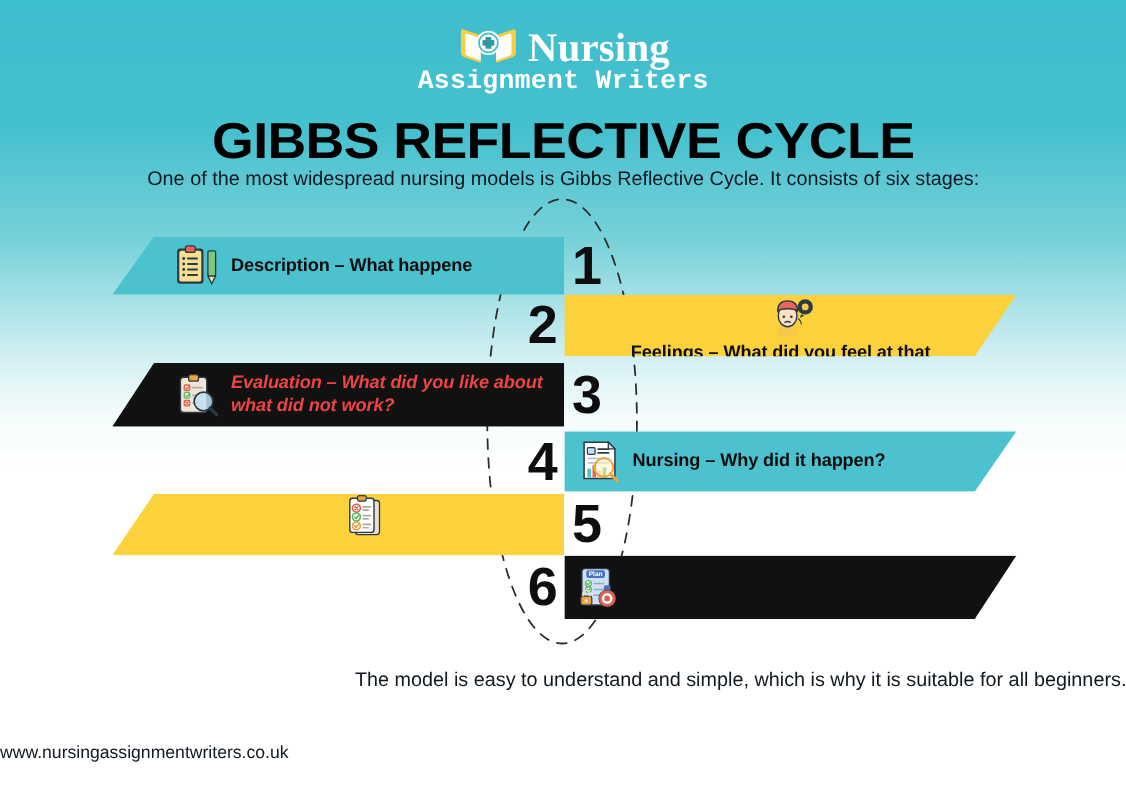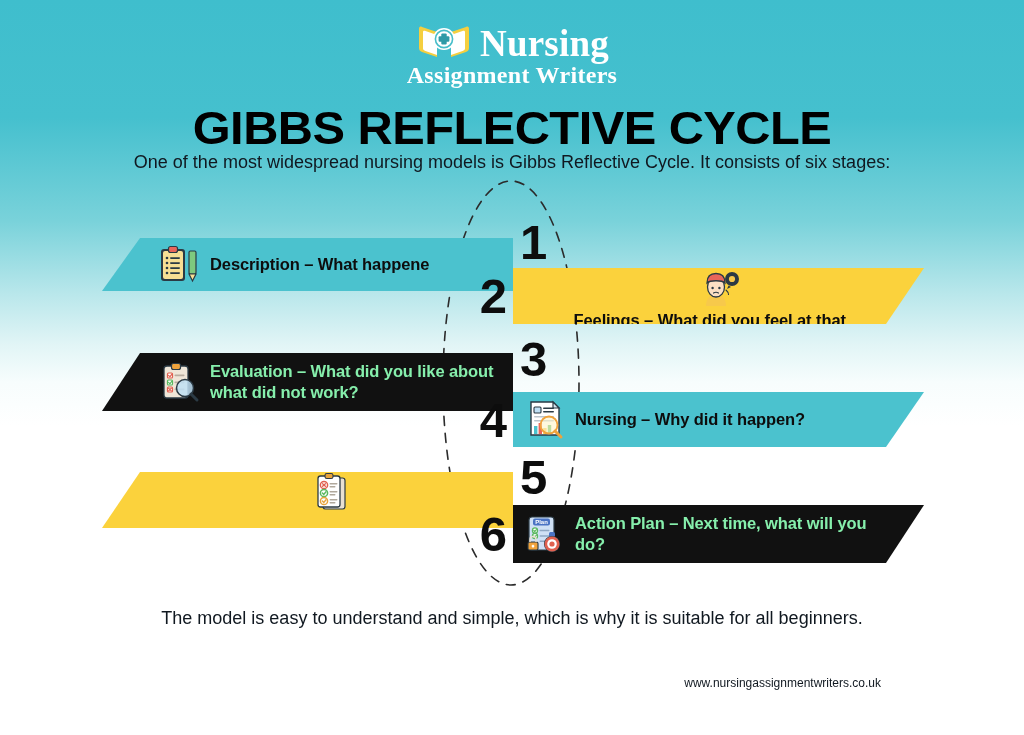--- a/index.html
+++ b/index.html
@@ -39,21 +39,21 @@
   }
   .logo-book { width:58px; height:40px; display:block; }
   .logo-word {
     font-family:"Liberation Serif", serif;
     font-weight:700;
     font-size:37px;
     color:#ffffff;
     letter-spacing:.2px;
   }
   .logo-row2 {
-    font-family:Liberation Serif, serif;
+    font-family:Liberation Mono, monospace;
     font-weight:700;
     font-size:24px;
     color:#ffffff;
     margin-top:1px;
     letter-spacing:.3px;
   }
 
   
   #title {
     position:absolute; left:0; top:101px; width:1024px;
@@ -90,21 +90,20 @@
     top:0;
     height:100%;
     display:flex;
     align-items:center;
   }
   .band.left {
     left:102px;
     width:411px;
     clip-path:polygon(38px 0, 100% 0, 100% 100%, 0 100%);
     padding-left:56px;
-    margin-top:23px;
   }
   .band.right {
     left:513px;
     width:411px;
     clip-path:polygon(0 0, 100% 0, calc(100% - 38px) 100%, 0 100%);
     padding-left:10px;
   }
 
   .num {
     position:absolute;
@@ -127,33 +126,33 @@
     font-weight:700;
     font-size:16.5px;
     line-height:1.25;
     letter-spacing:-0.1px;
   }
 
   .c-teal   { background:#4bc2ce; }
   .c-yellow { background:#fbd23c;flex-direction:column; }
   .c-black  { background:#111111; }
   .t-dark   { color:#0d0d0d; }
-  .t-light  { color:#86efac; }
+  .t-light  { color:#ef4444;font-style:italic; }
 
   
   #footnote {
     position:absolute; left:0; top:608px; width:1024px;
-    text-align:center;
+    text-align:right;
     font-size:18px;
     color:#101820;
   }
   #url {
     position:absolute; left:0; top:676px; width:881px;
-    text-align:right;
-    font-size:12px;
+    text-align:left;
+    font-size:16px;
     color:#101820;
   }
 </style>
 </head>
 <body>
 
 <div id="poster">
 
   <div id="logo">
     <div class="logo-row1">
@@ -323,20 +322,19 @@
           <rect x="26" y="19" width="6" height="5" rx="1.5" fill="#4a73c4"></rect>
           <rect x="5" y="29" width="10" height="8" rx="1.6" fill="#f0a33c" stroke="#2b3a44" stroke-width="1.1"></rect>
           <path d="M7 29 v-2.4 a3 3 0 0 1 6 0 V29" fill="none" stroke="#e8e0d3" stroke-width="1.5"></path>
           <path d="M10 31.5 l1.6 1.6 l-1.6 1.8 l-1.6 -1.8 Z" fill="#ffffff"></path>
           <circle cx="29" cy="31" r="7.5" fill="#ffffff" stroke="#2b3a44" stroke-width="1.1"></circle>
           <circle cx="29" cy="31" r="7.5" fill="#e0604f"></circle>
           <circle cx="29" cy="31" r="4.8" fill="#ffffff"></circle>
           <circle cx="29" cy="31" r="2.6" fill="#e0604f"></circle>
         </svg>
       </span>
-      <span class="btext t-light" style="max-width:300px;">Action Plan – Next time, what will you do?</span>
     </div>
   </div>
 
   <div id="footnote">The model is easy to understand and simple, which is why it is suitable for all beginners.</div>
   <div id="url">www.nursingassignmentwriters.co.uk</div>
 
 </div>
 
 </body></html>

